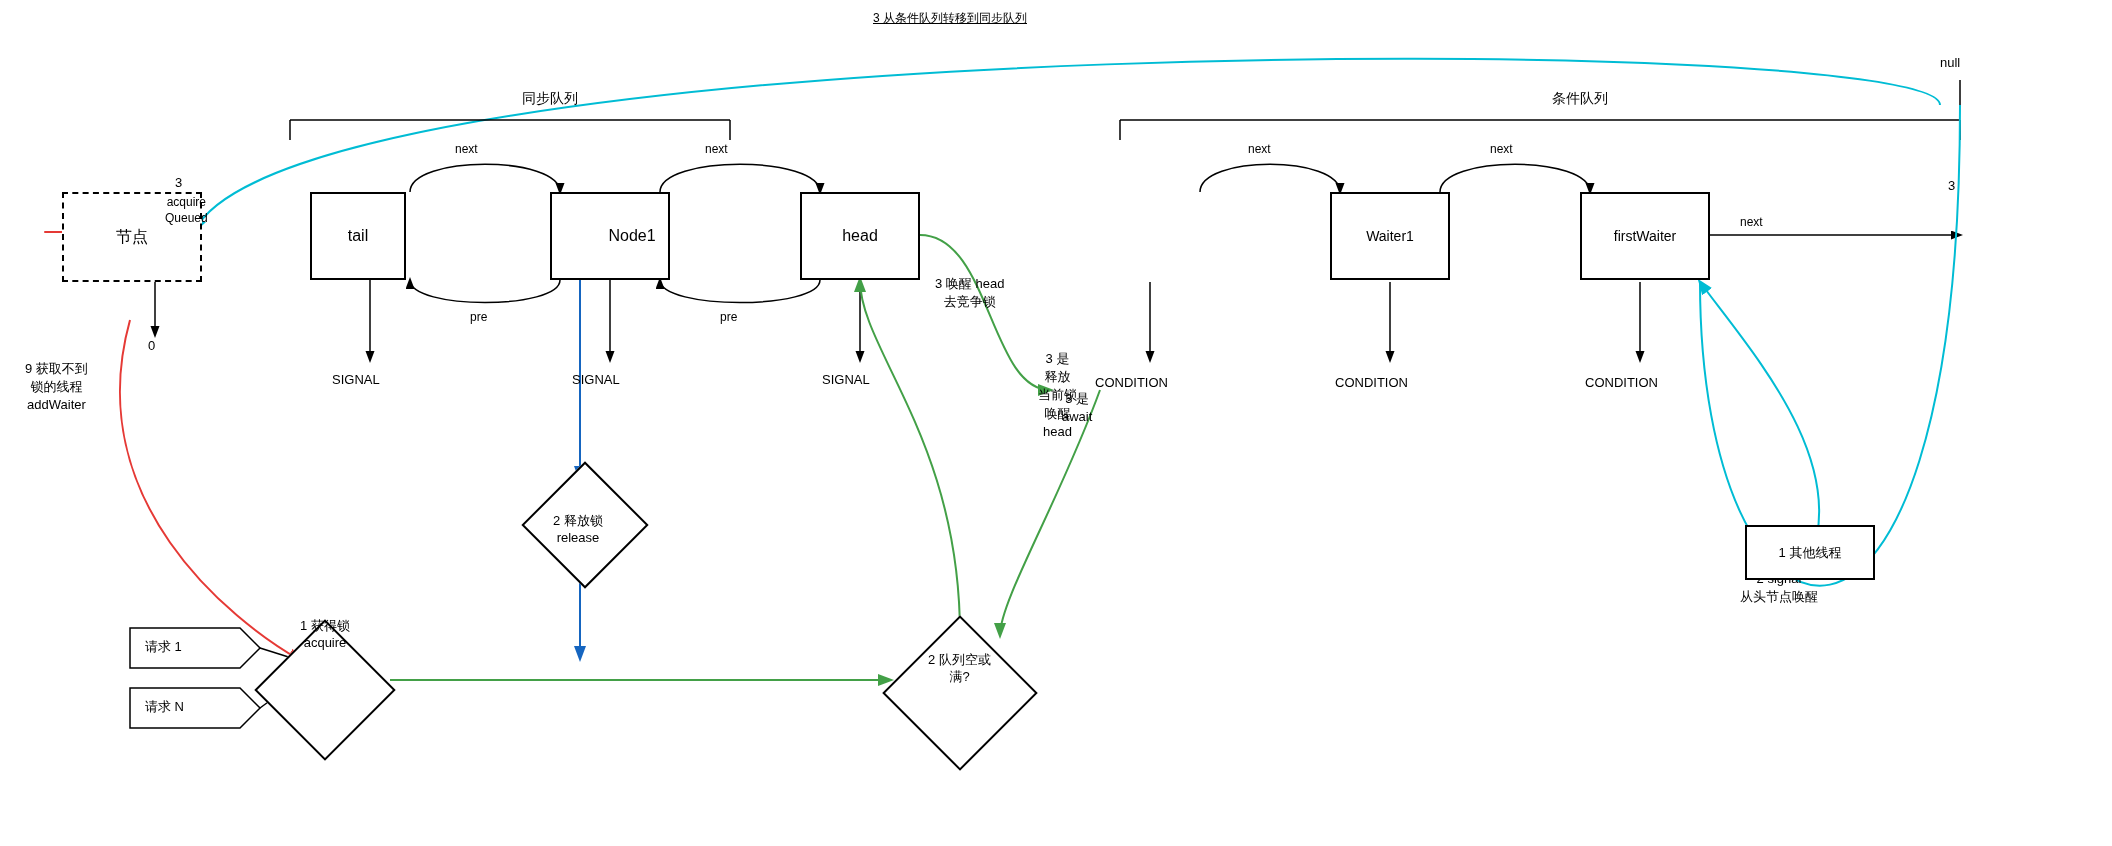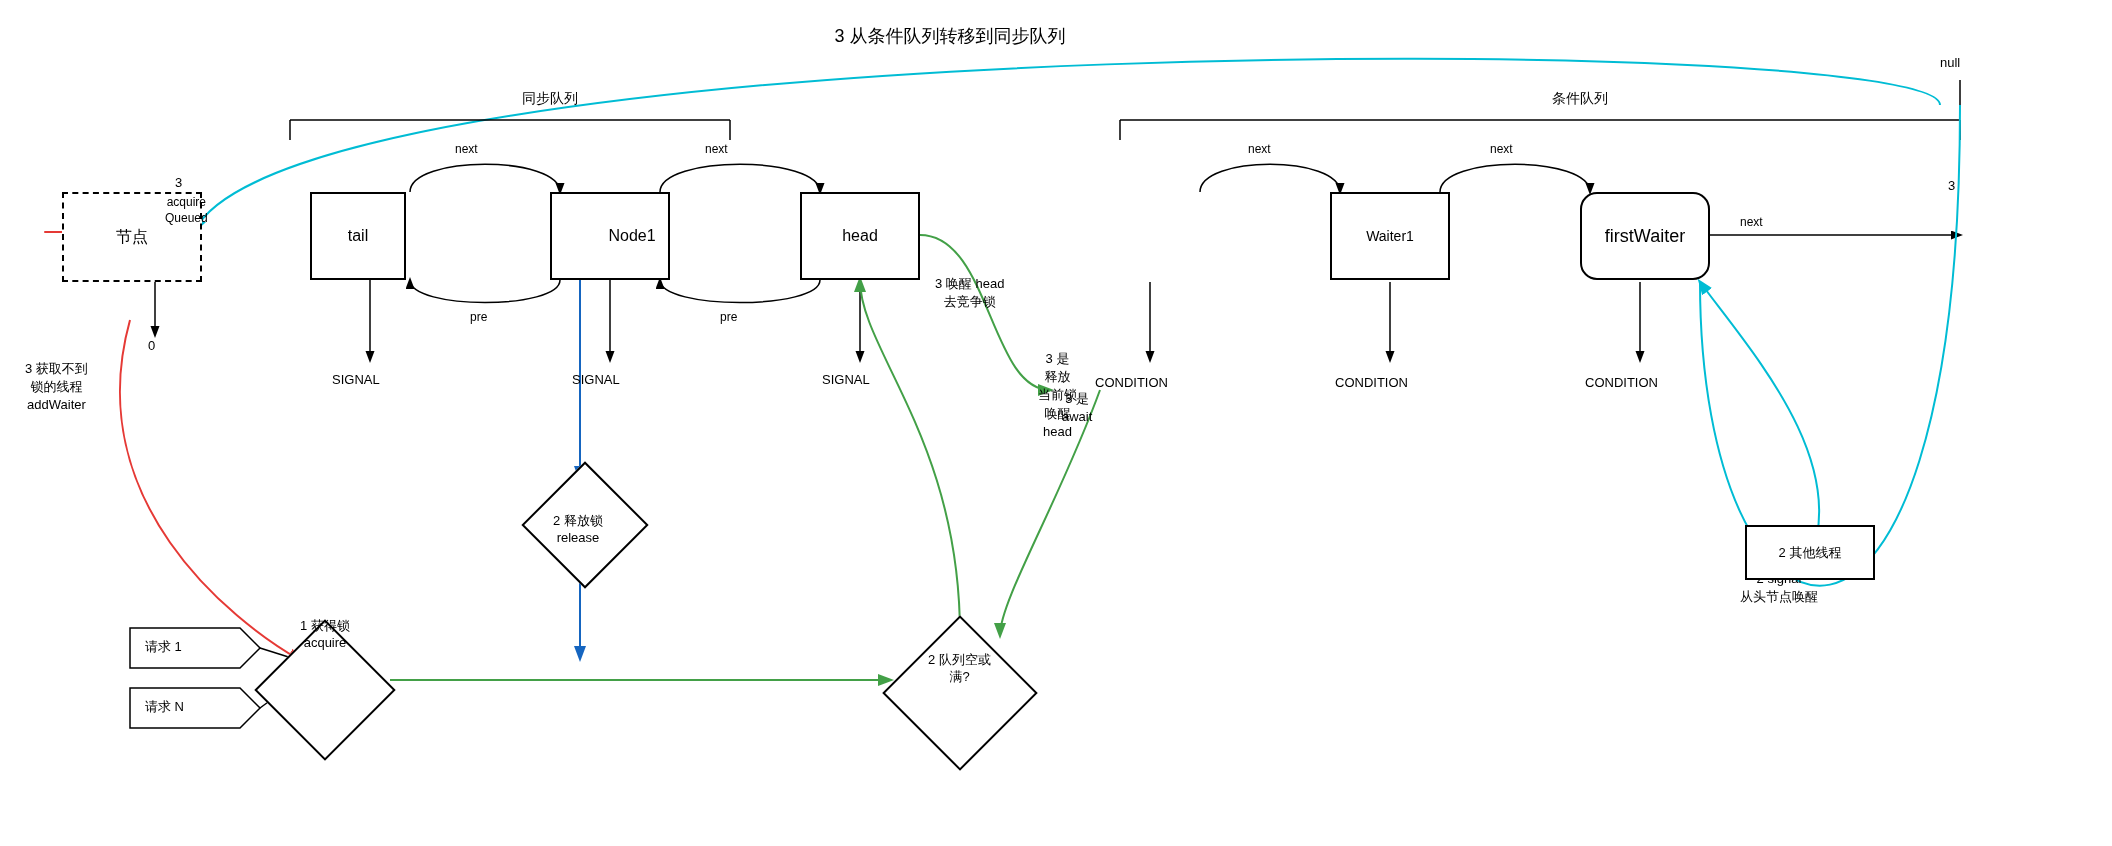--- a/index.html
+++ b/index.html
@@ -149,21 +149,21 @@
 
     <line x1="260" y1="648" x2="298" y2="660" stroke="#000" stroke-width="1.5" marker-end="url(#arr-black)"></line>
     <line x1="260" y1="708" x2="298" y2="680" stroke="#000" stroke-width="1.5" marker-end="url(#arr-black)"></line>
 
     <path d="M 1810,560 C 1850,460 1750,350 1700,282" stroke="#00bcd4" stroke-width="2" fill="none" marker-end="url(#arr-cyan)"></path>
 
     <path d="M 920,235 C 990,235 990,390 1050,390" stroke="#43a047" stroke-width="2" fill="none" marker-end="url(#arr-green)"></path>
 
   </svg>
 
-  <div class="label" style="top:24px; left:700px; width:500px; text-align:center; font-size:18px;">3 从条件队列转移到同步队列</div>
+  <div class="label" style="top:10px; left:700px; width:500px; text-align:center; font-size:12px;text-decoration:underline;">3 从条件队列转移到同步队列</div>
 
   <div class="label" style="top:90px; left:450px; width:200px; text-align:center; font-size:14px;">同步队列</div>
 
   <div class="label" style="top:90px; left:1480px; width:200px; text-align:center; font-size:14px;">条件队列</div>
 
   <div class="label" style="top:55px; left:1940px; font-size:13px;">null</div>
 
   <div class="node-box dashed" style="left:62px; top:192px; width:140px; height:90px; font-size:16px;">
     <span>节点</span>
   </div>
@@ -183,21 +183,21 @@
 
   <div class="node-box" style="left:800px; top:192px; width:120px; height:88px; font-size:16px;">
     <span>head</span>
   </div>
 
 
   <div class="node-box" style="left:1330px; top:192px; width:120px; height:88px; font-size:14px;">
     <span>Waiter1</span>
   </div>
 
-  <div class="node-box" style="left:1580px; top:192px; width:130px; height:88px; font-size:18px;border-radius:17px;">
+  <div class="node-box" style="left:1580px; top:192px; width:130px; height:88px; font-size:14px;">
     <span>firstWaiter</span>
   </div>
 
   <div class="label" style="top:372px; left:332px; font-size:13px;">SIGNAL</div>
   <div class="label" style="top:372px; left:572px; font-size:13px;">SIGNAL</div>
   <div class="label" style="top:372px; left:822px; font-size:13px;">SIGNAL</div>
 
   <div class="label" style="top:375px; left:1095px; font-size:13px;">CONDITION</div>
   <div class="label" style="top:375px; left:1335px; font-size:13px;">CONDITION</div>
   <div class="label" style="top:375px; left:1585px; font-size:13px;">CONDITION</div>
@@ -207,21 +207,21 @@
   <div class="label" style="top:310px; left:470px; font-size:12px;">pre</div>
   <div class="label" style="top:310px; left:720px; font-size:12px;">pre</div>
 
   <div class="label" style="top:142px; left:1248px; font-size:12px;">next</div>
   <div class="label" style="top:142px; left:1490px; font-size:12px;">next</div>
 
   <div class="label" style="top:215px; left:1740px; font-size:12px;">next</div>
 
   <div class="label" style="top:178px; left:1948px; font-size:13px;">3</div>
 
-  <div class="label" style="top:360px; left:25px; font-size:13px; white-space:pre-line; line-height:1.4;">3 获取不到
+  <div class="label" style="top:360px; left:25px; font-size:13px; white-space:pre-line; line-height:1.4;">9 获取不到
 锁的线程
 addWaiter</div>
 
   <div class="diamond" style="left:540px; top:480px; width:90px; height:90px;"></div>
   <div class="diamond-label" style="position:absolute; left:518px; top:490px; width:120px; text-align:center; font-size:13px; white-space:pre-line; line-height:1.3; z-index:10;margin-top:23px;">2 释放锁
 release</div>
 
   <div class="diamond" style="left:275px; top:640px; width:100px; height:100px;"></div>
   <div class="diamond-label" style="position:absolute; left:250px; top:618px; width:150px; text-align:center; font-size:13px; white-space:pre-line; line-height:1.3; z-index:10;">1 获得锁
 acquire</div>
@@ -239,21 +239,21 @@
 唤醒
 head</div>
 
   <div class="label" style="top:390px; left:1062px; font-size:13px; white-space:pre-line; line-height:1.4;">3 是
 await</div>
 
   <div class="label" style="top:570px; left:1740px; font-size:13px; white-space:pre-line; line-height:1.4;">2 signal
 从头节点唤醒</div>
 
   <div class="node-box" style="left:1745px; top:525px; width:130px; height:55px; font-size:13px;">
-    <span>2 其他线程</span>
+    <span>1 其他线程</span>
   </div>
 
   <div class="label" style="top:638px; left:145px; font-size:13px;">请求 1</div>
 
   <div class="label" style="top:698px; left:145px; font-size:13px;">请求 N</div>
 
   <div class="label" style="top:175px; left:175px; font-size:13px;">3</div>
 
 </div>
 

